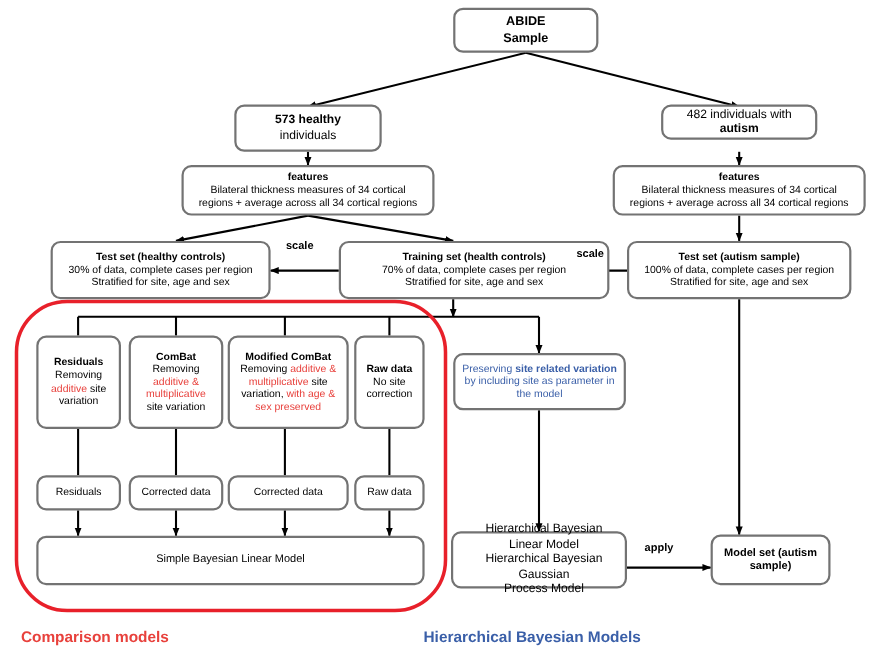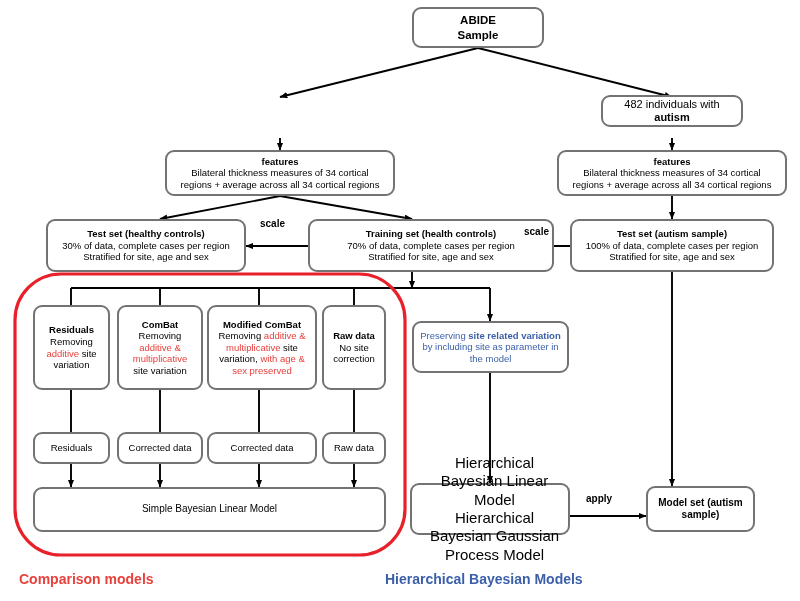--- a/index.html
+++ b/index.html
@@ -118,20 +118,26 @@
     <rect x="15" y="274" width="390" height="281" rx="46" ry="46" fill="none" stroke="#e8202a" stroke-width="3.2"></rect>
   </svg>
 
   <div class="node-box" style="left:412px; top:7px; width:132px; height:41px; font-size:11.5px;">
     <div class="inner">
       <div class="b">ABIDE</div>
       <div class="b">Sample</div>
     </div>
   </div>
 
+  <div class="node-box" style="left:213px; top:95px; width:134px; height:43px; font-size:11px;">
+    <div class="inner">
+      <div class="b">573 healthy</div>
+      <div>individuals</div>
+    </div>
+  </div>
 
   <div class="node-box" style="left:601px; top:95px; width:142px; height:32px; font-size:11px;">
     <div class="inner">
       <div>482 individuals with</div>
       <div class="b">autism</div>
     </div>
   </div>
 
   <div class="node-box" style="left:165px; top:150px; width:230px; height:46px; font-size:9.5px;">
     <div class="inner">
@@ -243,21 +249,21 @@
   </div>
 
   <div class="node-box" style="left:322px; top:432px; width:64px; height:32px; font-size:9.5px;">
     <div class="inner">Raw data</div>
   </div>
 
   <div class="node-box" style="left:33px; top:487px; width:353px; height:45px; font-size:10px;">
     <div class="inner">Simple Bayesian Linear Model</div>
   </div>
 
-  <div class="node-box" style="left:410px; top:483px; width:160px; height:52px; font-size:15px;padding-left:13px;">
+  <div class="node-box" style="left:410px; top:483px; width:160px; height:52px; font-size:11px;padding-left:13px;">
     <div class="inner">
       <div>Hierarchical Bayesian Linear Model</div>
       <div>Hierarchical Bayesian Gaussian</div>
       <div>Process Model</div>
     </div>
   </div>
 
   <span class="edge-label" style="left:586px; top:493px; font-size:10px;">apply</span>
 
   <div class="node-box" style="left:646px; top:486px; width:109px; height:46px; font-size:10px;">

